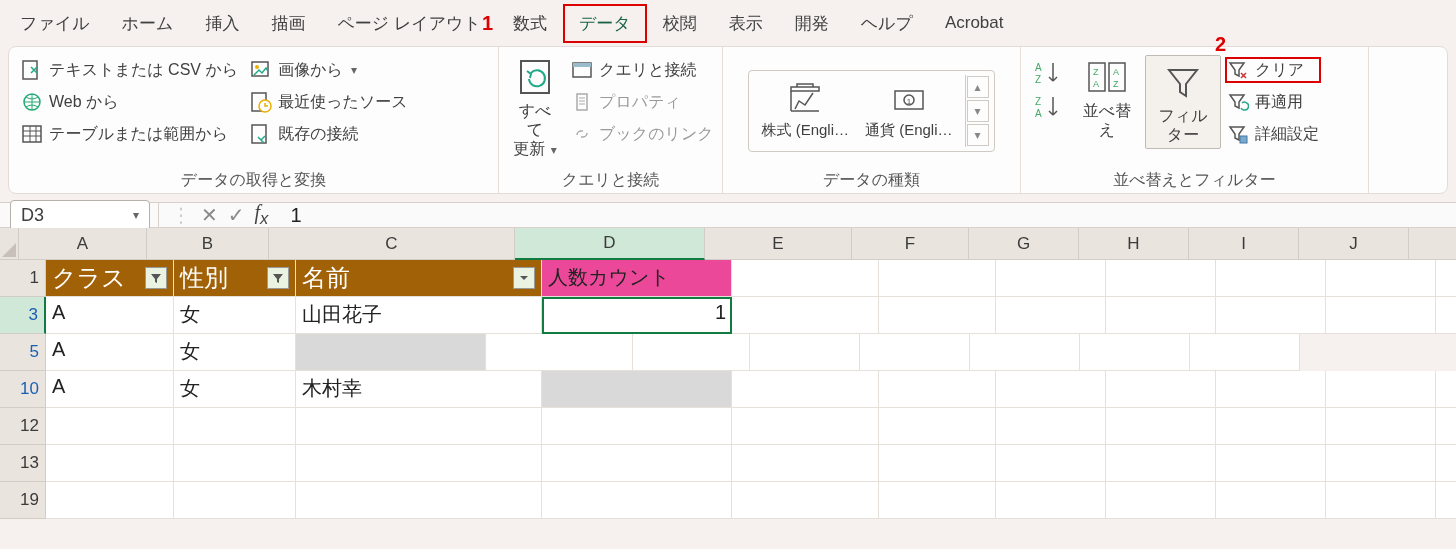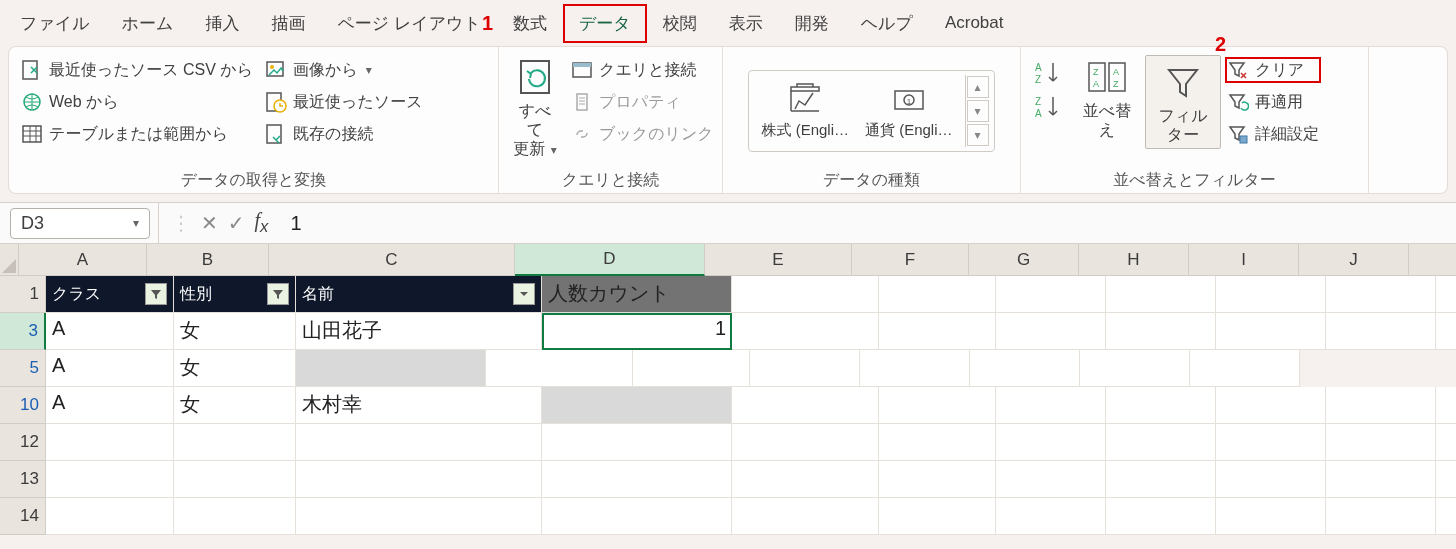--- a/index.html
+++ b/index.html
@@ -15,43 +15,43 @@
   .group-body { display:flex; flex:1; align-items:flex-start; padding-top:4px;}
   .big-btn { display:flex; flex-direction:column; align-items:center; justify-content:center; padding:0 8px; width:82px; cursor:pointer;}
   .big-btn .icn { width:44px; height:44px; display:flex; align-items:center; justify-content:center;}
   .big-btn .lbl { text-align:center; font-size:16px; line-height:1.2; padding-top:2px;}
   .vlist { display:flex; flex-direction:column; gap:6px; padding:2px 4px;}
   .hitem { display:flex; align-items:center; gap:6px; cursor:pointer; white-space:nowrap; font-size:16px; padding:2px 2px;}
   .hitem .mi { width:22px; height:22px; display:flex; align-items:center; justify-content:center;}
   .hitem.disabled { color:#9a9a9a; }
   .hitem.boxed { border:2px solid #d00; padding:0 6px 0 0; position:relative;}
   .tri { font-size:12px; color:#666; margin-left:2px;}
-  .formula-bar { display:flex; align-items:center; height:42px; margin:8px 0 0 0; border-top:1px solid #d8d0ca; border-bottom:1px solid #d8d0ca; background:#fafafa;}
+  .formula-bar { display:flex; align-items:center; height:26px; margin:8px 0 0 0; border-top:1px solid #d8d0ca; border-bottom:1px solid #d8d0ca; background:#fafafa;}
   .name-box { width:140px; border:1px solid #b5b0aa; background:#fff; margin:4px 0 4px 10px; padding:4px 10px; border-radius:4px; display:flex; justify-content:space-between; align-items:center; font-size:18px;}
   .fx-icons { display:flex; align-items:center; gap:10px; padding:0 12px; font-size:20px; color:#8a8a8a; border-left:1px solid #d8d0ca; height:100%; margin-left:8px;}
   .fx-icons .fx { font-style:italic; color:#444; font-family:serif; font-size:20px;}
   .formula-input { flex:1; padding:0 10px; font-size:20px; color:#222;}
   .grid-wrap { display:flex; }
   .corner { width:46px; height:32px; background:#eae4df; border-right:1px solid #d2ccc6; border-bottom:1px solid #d2ccc6; display:flex; align-items:flex-end; justify-content:flex-end; padding:2px;}
   .corner svg { width:14px; height:14px;}
   .col-headers { display:flex; }
   .ch { height:32px; background:#eae4df; border-right:1px solid #d2ccc6; border-bottom:1px solid #d2ccc6; display:flex; align-items:center; justify-content:center; font-size:17px; color:#3b3b3b;}
   .ch.sel { background:#cfe8d8; border-bottom:2px solid #107c41;}
   .rows-wrap { display:flex; }
   .row-headers { display:flex; flex-direction:column;}
   .rh { width:46px; height:37px; background:#eae4df; border-right:1px solid #d2ccc6; border-bottom:1px solid #d2ccc6; display:flex; align-items:center; justify-content:flex-end; padding-right:6px; font-size:17px; color:#3b3b3b;}
   .rh.sel { background:#cfe8d8; border-right:2px solid #107c41;}
   .rh.blue { color:#1a5fb4;}
   .cells { display:flex; flex-direction:column;}
   .row { display:flex; height:37px;}
   .cell { background:#fff; border-right:1px solid #e6e0da; border-bottom:1px solid #e6e0da; padding:4px 6px; font-size:20px; color:#222; overflow:hidden; white-space:nowrap;}
-  .hdrcell { background:#0f172a; color:#fff; font-size:16px; display:flex; align-items:center; justify-content:space-between;}
+  .hdrcell { background:#a16207; color:#fff; font-size:24px; display:flex; align-items:center; justify-content:space-between;}
   .hdrcell .fbtn { width:22px; height:22px; background:#eaf2e1; border:1px solid #999; display:flex; align-items:center; justify-content:center;}
   .hdrcell .fbtn svg { width:14px; height:14px;}
-  .d1 { background:#737373;}
+  .d1 { background:#ec4899;}
   .cell.greyed { background:#d9d9d9;}
   .cell.active { border:2px solid #107c41; padding:2px 4px;}
   .cell.right { text-align:right;}
   .gal-box { border:1px solid #cfcac4; border-radius:4px; display:flex; padding:4px; align-items:center;}
   .gal-item { display:flex; flex-direction:column; align-items:center; padding:0 8px; gap:4px; cursor:pointer;}
   .gal-item .gi { width:40px; height:36px; display:flex; align-items:center; justify-content:center;}
   .gal-item .gl { font-size:15px; white-space:nowrap;}
   .gal-ctrl { display:flex; flex-direction:column; border-left:1px solid #cfcac4; margin-left:4px;}
   .gal-ctrl div { width:22px; height:22px; display:flex; align-items:center; justify-content:center; color:#888; font-size:12px; cursor:pointer; border:1px solid #cfcac4; margin:1px;}
   .sort-icons { display:flex; flex-direction:column; gap:6px; padding:4px 6px;}
@@ -84,21 +84,21 @@
   <div class="group" style="width:490px;">
     <div class="group-body">
       <div class="vlist">
         <div class="hitem">
             <span class="mi">
               <svg viewBox="0 0 22 22">
                 <rect x="2" y="2" width="14" height="18" fill="none" stroke="#555" stroke-width="1.5"></rect>
                 <path d="M10 8l6 6M16 8l-6 6" stroke="#2a8" stroke-width="1.5"></path>
               </svg>
             </span>
-            <span>最近使ったソース CSV から</span>
+            <span>テキストまたは CSV から</span>
           </div>
         <div class="hitem">
             <span class="mi">
               <svg viewBox="0 0 22 22">
                 <circle cx="11" cy="11" r="8" fill="none" stroke="#2a7" stroke-width="1.5"></circle>
                 <path d="M3 11h16M11 3v16M5 6q6 4 12 0M5 16q6 -4 12 0" fill="none" stroke="#2a7" stroke-width="1"></path>
               </svg>
             </span>
             <span>Web から</span>
           </div>
@@ -335,21 +335,21 @@
 </div>
 
 <div class="rows-wrap">
   <div class="row-headers" id="row-headers">
       <div class="rh">1</div>
       <div class="rh sel blue">3</div>
       <div class="rh blue">5</div>
       <div class="rh blue">10</div>
       <div class="rh">12</div>
       <div class="rh">13</div>
-      <div class="rh">14</div>
+      <div class="rh">19</div>
     </div>
   <div class="cells" id="cells">
       <div class="row">
         <div class="cell hdrcell" style="width: 128px;">
           <span>クラス</span>
           <span class="fbtn">
             <svg viewBox="0 0 14 14">
               <path d="M2 3h10l-4 5v4l-2-1v-3z" fill="#555"></path>
             </svg>
           </span>

